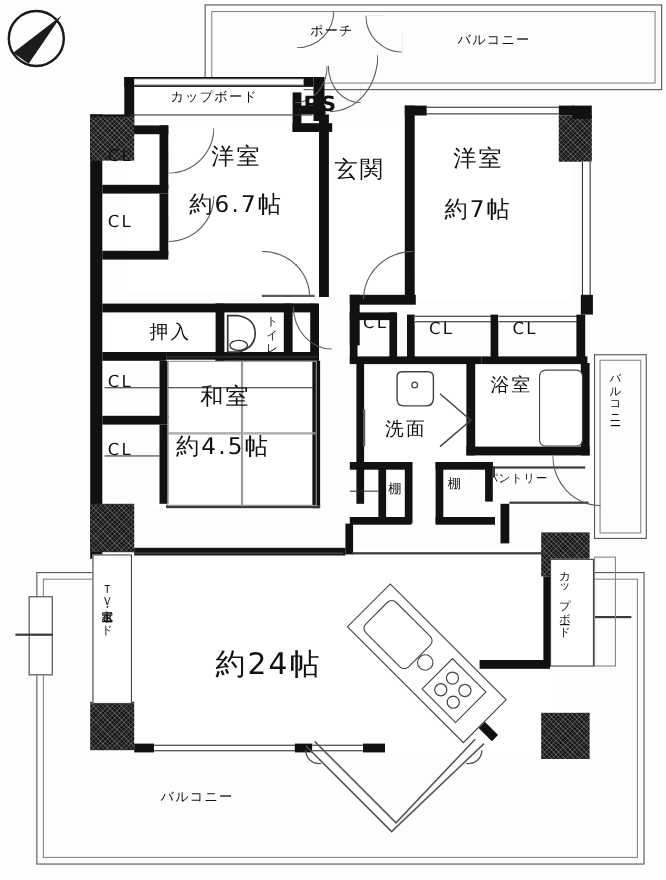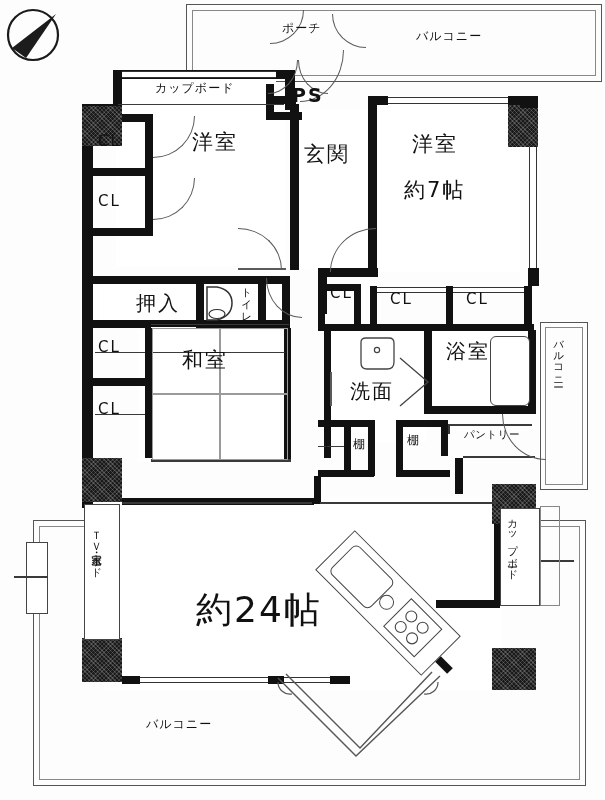--- a/index.html
+++ b/index.html
@@ -19,21 +19,21 @@
      background-image:
        repeating-linear-gradient(45deg,rgba(255,255,255,.18) 0 1px,transparent 1px 3px),
        repeating-linear-gradient(-45deg,rgba(255,255,255,.14) 0 1px,transparent 1px 3px);
   }
   .thin{position:absolute;background:#3a3a3a;}
   .outline{position:absolute;border:1px solid #555;box-sizing:border-box;background:transparent;}
   .outline2{position:absolute;border:1px solid #888;box-sizing:border-box;background:transparent;}
   .room{position:absolute;box-sizing:border-box;background:#ffffff;}
   .lbl{position:absolute;color:#111;white-space:nowrap;letter-spacing:1px;}
   .lbl.big{font-size:21px;letter-spacing:2px;}
-  .lbl.mid{font-size:20px;letter-spacing:2px;}
+  .lbl.mid{font-size:17px;letter-spacing:2px;}
   .lbl.sm{font-size:12px;letter-spacing:1px;}
   .lbl.xs{font-size:10.5px;letter-spacing:0.5px;}
   .lbl.cl{font-size:15px;letter-spacing:2px;}
   .vert{writing-mode:vertical-rl;text-orientation:upright;letter-spacing:2px;}
   
   .swing{position:absolute;border:1px solid #5a5a5a;border-radius:0;box-sizing:border-box;background:transparent;}
   .swing.tl{border-right:none;border-bottom:none;border-top-left-radius:100%;}
   .swing.tr{border-left:none;border-bottom:none;border-top-right-radius:100%;}
   .swing.bl{border-right:none;border-top:none;border-bottom-left-radius:100%;}
   .swing.br{border-left:none;border-top:none;border-bottom-right-radius:100%;}
@@ -258,39 +258,41 @@
   <div class="thin" style="left:95px;top:352px;width:50px;height:1.4px;"></div>
   <div class="thin" style="left:95px;top:414px;width:50px;height:1.4px;"></div>
   <div class="thin" style="left:318px;top:446px;width:26px;height:1.4px;"></div>
   <div class="thin" style="left:153px;top:352px;width:132px;height:1.2px;"></div>
 
   <div class="thin" style="left:118px;top:104px;width:166px;height:1.4px;"></div>
 
   <div class="lbl sm" style="left:155px;top:80px;">カップボード</div>
   <div class="lbl sm" style="left:282px;top:20px;">ポーチ</div>
   <div class="lbl sm" style="left:416px;top:28px;">バルコニー</div>
-  <div class="lbl mid" style="left:292px;top:84px;font-size:19px;font-weight:600;">PS</div>
+  <div class="lbl mid" style="left:276px;top:84px;font-size:19px;font-weight:600;">PS</div>
 
   <div class="lbl big" style="left:192px;top:128px;">洋室</div>
+  <div class="lbl big" style="left:172px;top:172px;">約6.7帖</div>
 
   <div class="lbl big" style="left:304px;top:140px;">玄関</div>
 
   <div class="lbl big" style="left:412px;top:130px;">洋室</div>
   <div class="lbl big" style="left:404px;top:176px;">約7帖</div>
 
   <div class="lbl mid" style="left:136px;top:290px;">押入</div>
   <div class="lbl xs vert" style="left:240px;top:280px;height:44px;">トイレ</div>
 
   <div class="lbl big" style="left:182px;top:346px;">和室</div>
+  <div class="lbl big" style="left:160px;top:392px;">約4.5帖</div>
 
   <div class="lbl mid" style="left:350px;top:378px;">洗面</div>
   <div class="lbl mid" style="left:446px;top:338px;">浴室</div>
-  <div class="lbl xs" style="left:464px;top:428px;">パントリー</div>
-
-  <div class="lbl" style="left:196px;top:586px;font-size:36px;letter-spacing:2px;">約24帖</div>
+  <div class="lbl xs" style="left:442px;top:428px;">パントリー</div>
+
+  <div class="lbl" style="left:196px;top:586px;font-size:27px;letter-spacing:2px;">約24帖</div>
 
   <div class="lbl xs vert" style="left:552px;top:332px;height:92px;">バルコニー</div>
   <div class="lbl sm" style="left:146px;top:716px;">バルコニー</div>
 
   <div class="lbl cl" style="left:98px;top:132px;">CL</div>
   <div class="lbl cl" style="left:98px;top:192px;">CL</div>
   <div class="lbl cl" style="left:98px;top:338px;">CL</div>
   <div class="lbl cl" style="left:98px;top:400px;">CL</div>
   <div class="lbl cl" style="left:330px;top:284px;">CL</div>
   <div class="lbl cl" style="left:390px;top:290px;">CL</div>

